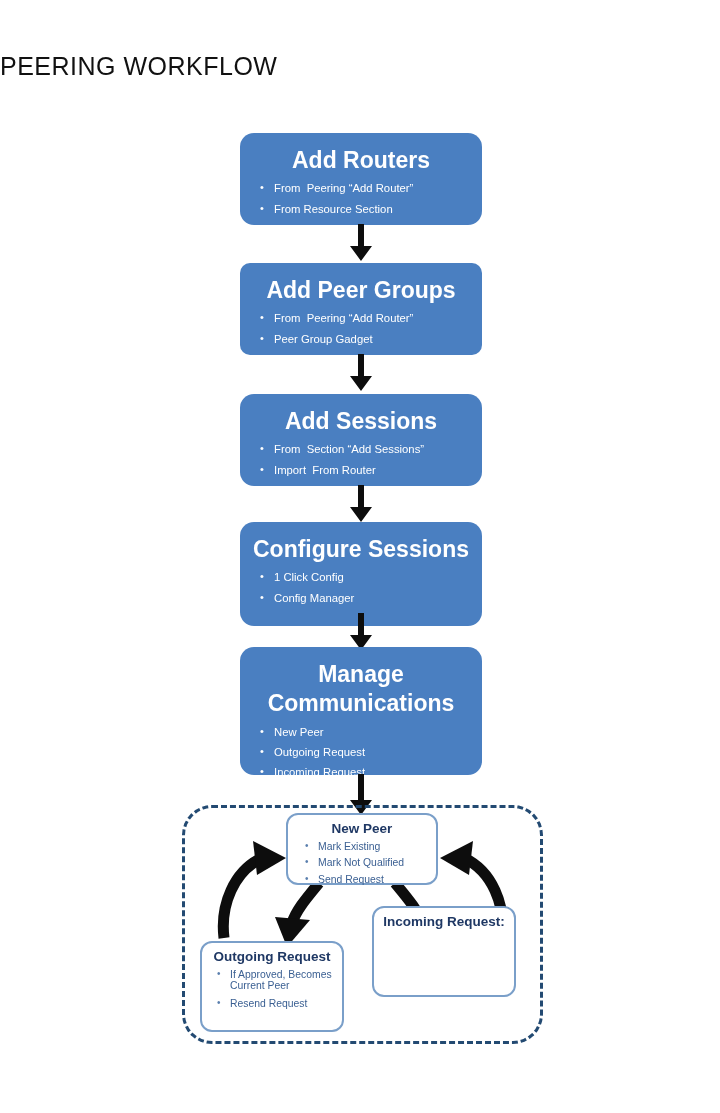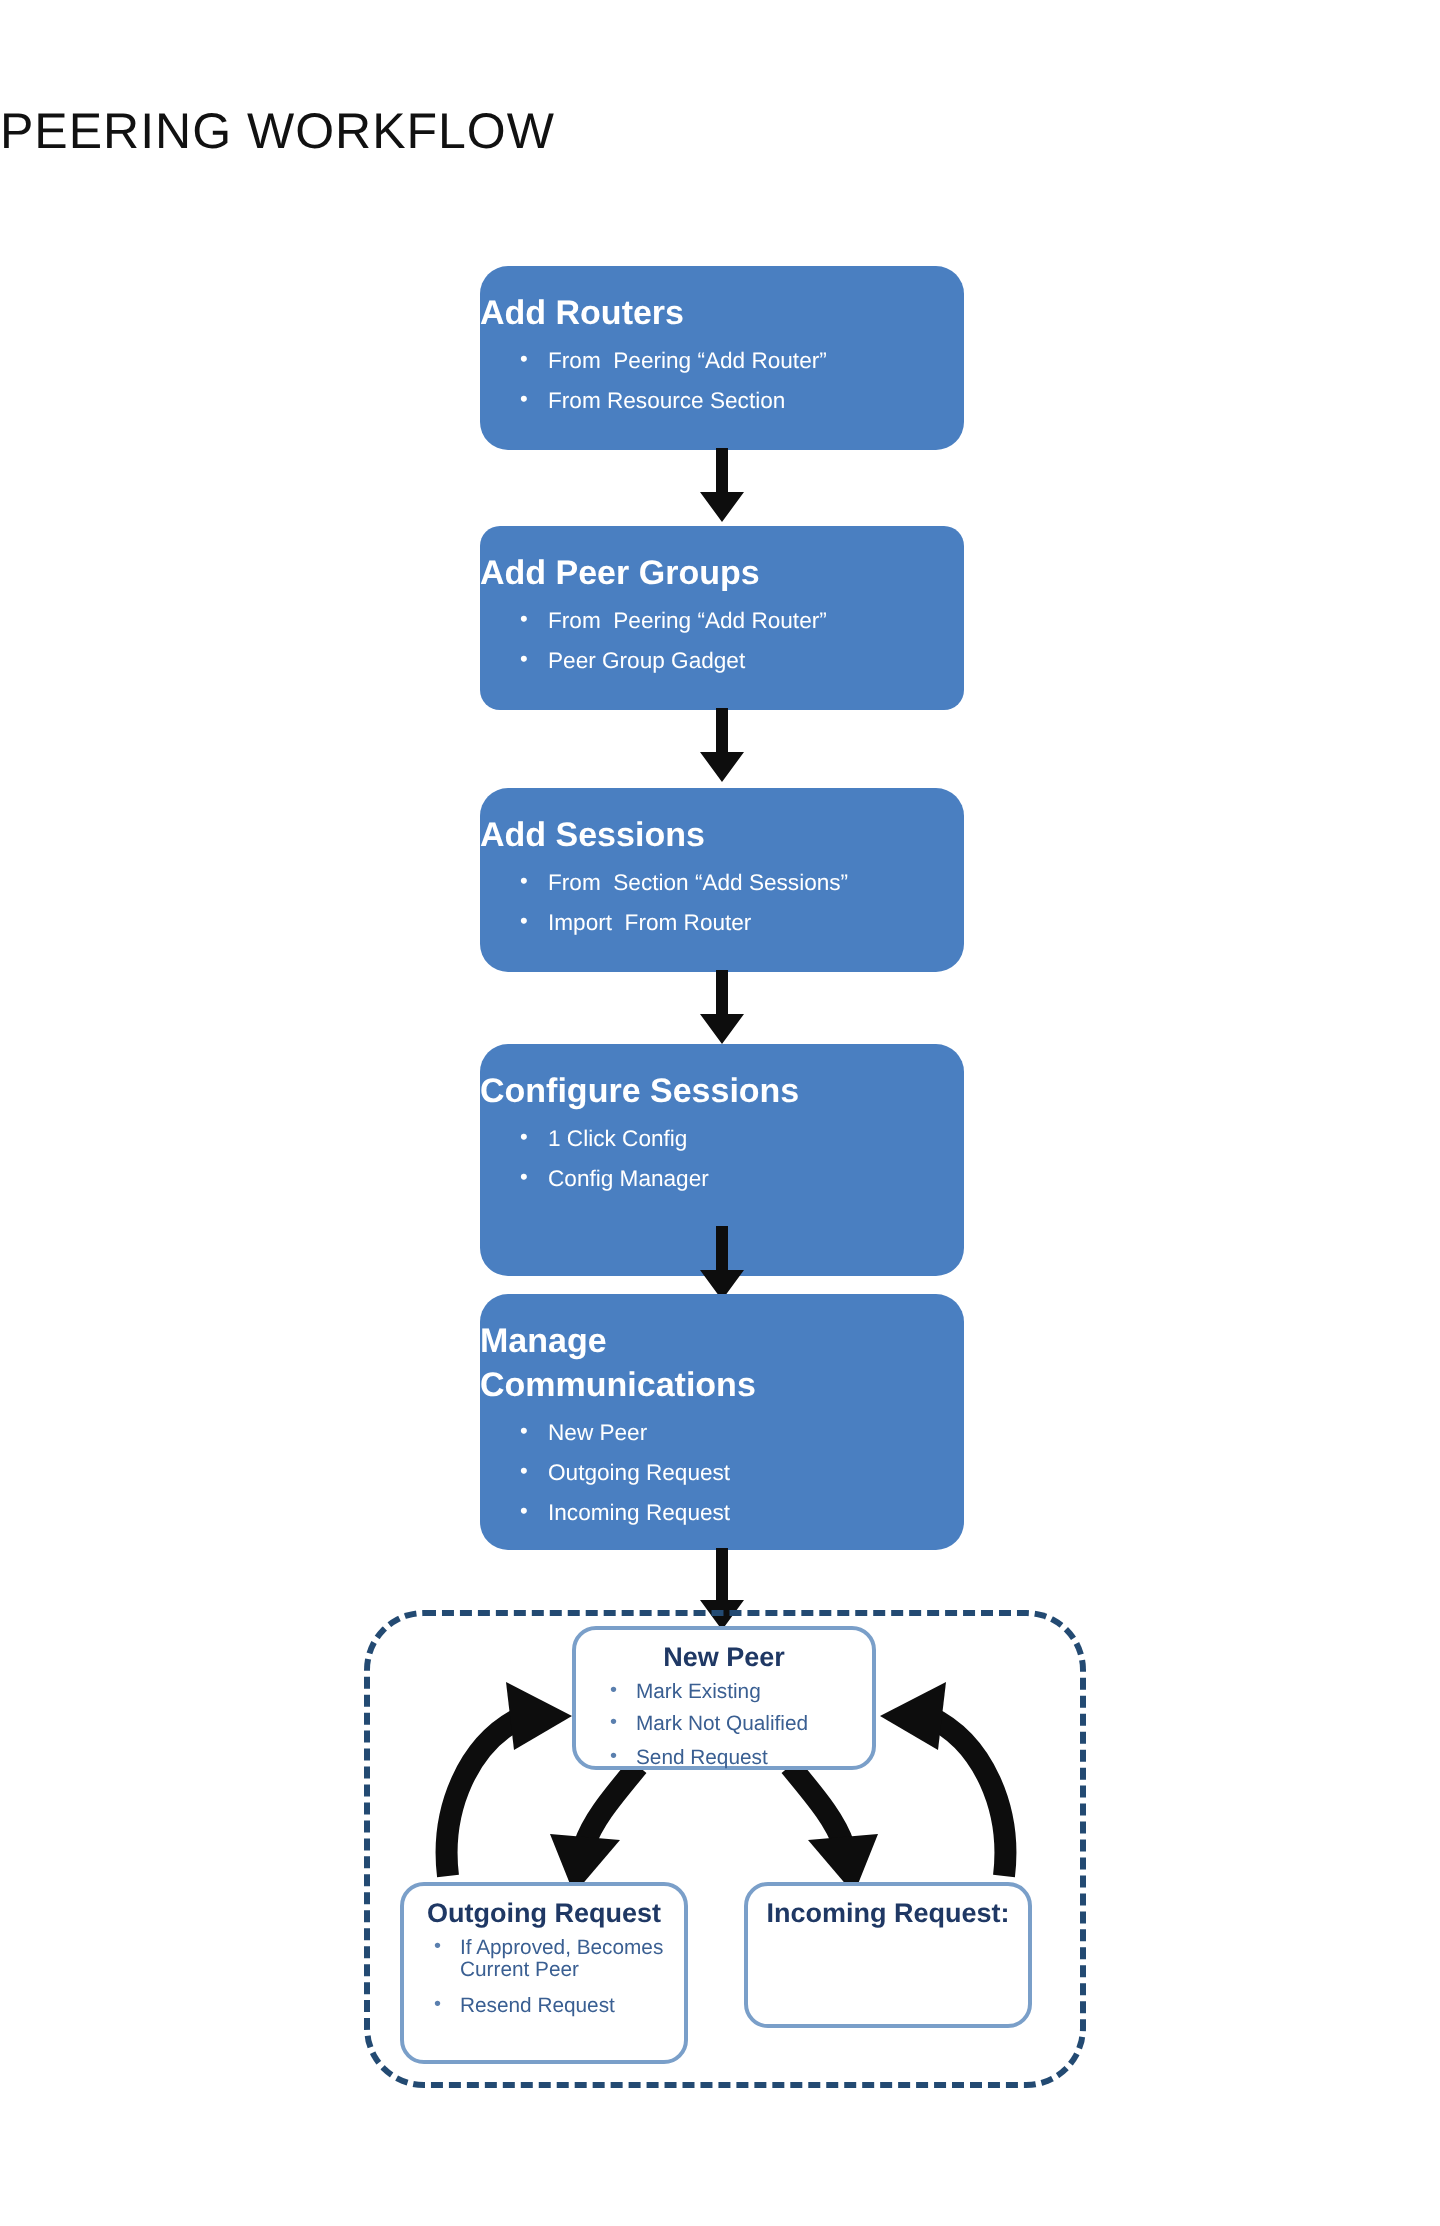--- a/index.html
+++ b/index.html
@@ -32,22 +32,22 @@
     position: absolute;
     left: 240px;
     width: 242px;
     background: #4a7fc1;
     border-radius: 14px;
     box-sizing: border-box;
     padding: 10px 0 10px 0;
     color: #ffffff;
   }
   .stage-title {
-    text-align: left;
-    font-size: 17px;
+    text-align: center;
+    font-size: 23px;
     font-weight: bold;
     line-height: 1.28;
     margin: 3px 0 8px 0;
     color: #ffffff;
   }
   .stage-list {
     list-style: none;
     margin: 0;
     padding: 0 0 0 18px;
   }
@@ -66,21 +66,21 @@
     position: absolute;
     left: 2px;
     top: -1px;
     font-size: 11px;
     color: #ffffff;
   }
 
   #stage-add-routers      { top: 133px;  height: 92px;  }
   #stage-add-peer-groups  { top: 263px;  height: 92px; border-radius: 10px;  }
   #stage-add-sessions     { top: 394px;  height: 92px;  }
-  #stage-configure        { top: 522px;  height: 116px;  }
+  #stage-configure        { top: 522px;  height: 104px;  }
   #stage-manage           { top: 647px;  height: 128px; }
 
   
   .arrow-down {
     position: absolute;
     left: 349px;
     width: 24px;
     height: 38px;
   }
   .arrow-down svg { display: block; }
@@ -151,23 +151,23 @@
   #box-new-peer .subbox-list li { margin-bottom: 5px; }
 
   #box-outgoing {
     left: 200px;
     top: 941px;
     width: 144px;
     height: 91px;
   }
   #box-incoming {
     left: 372px;
-    top: 941px;
+    top: 906px;
     width: 144px;
-    height: 73px;
+    height: 91px;
   }
 
   
   #cycle-arrows {
     position: absolute;
     left: 182px;
     top: 805px;
     width: 361px;
     height: 239px;
     z-index: 2;

